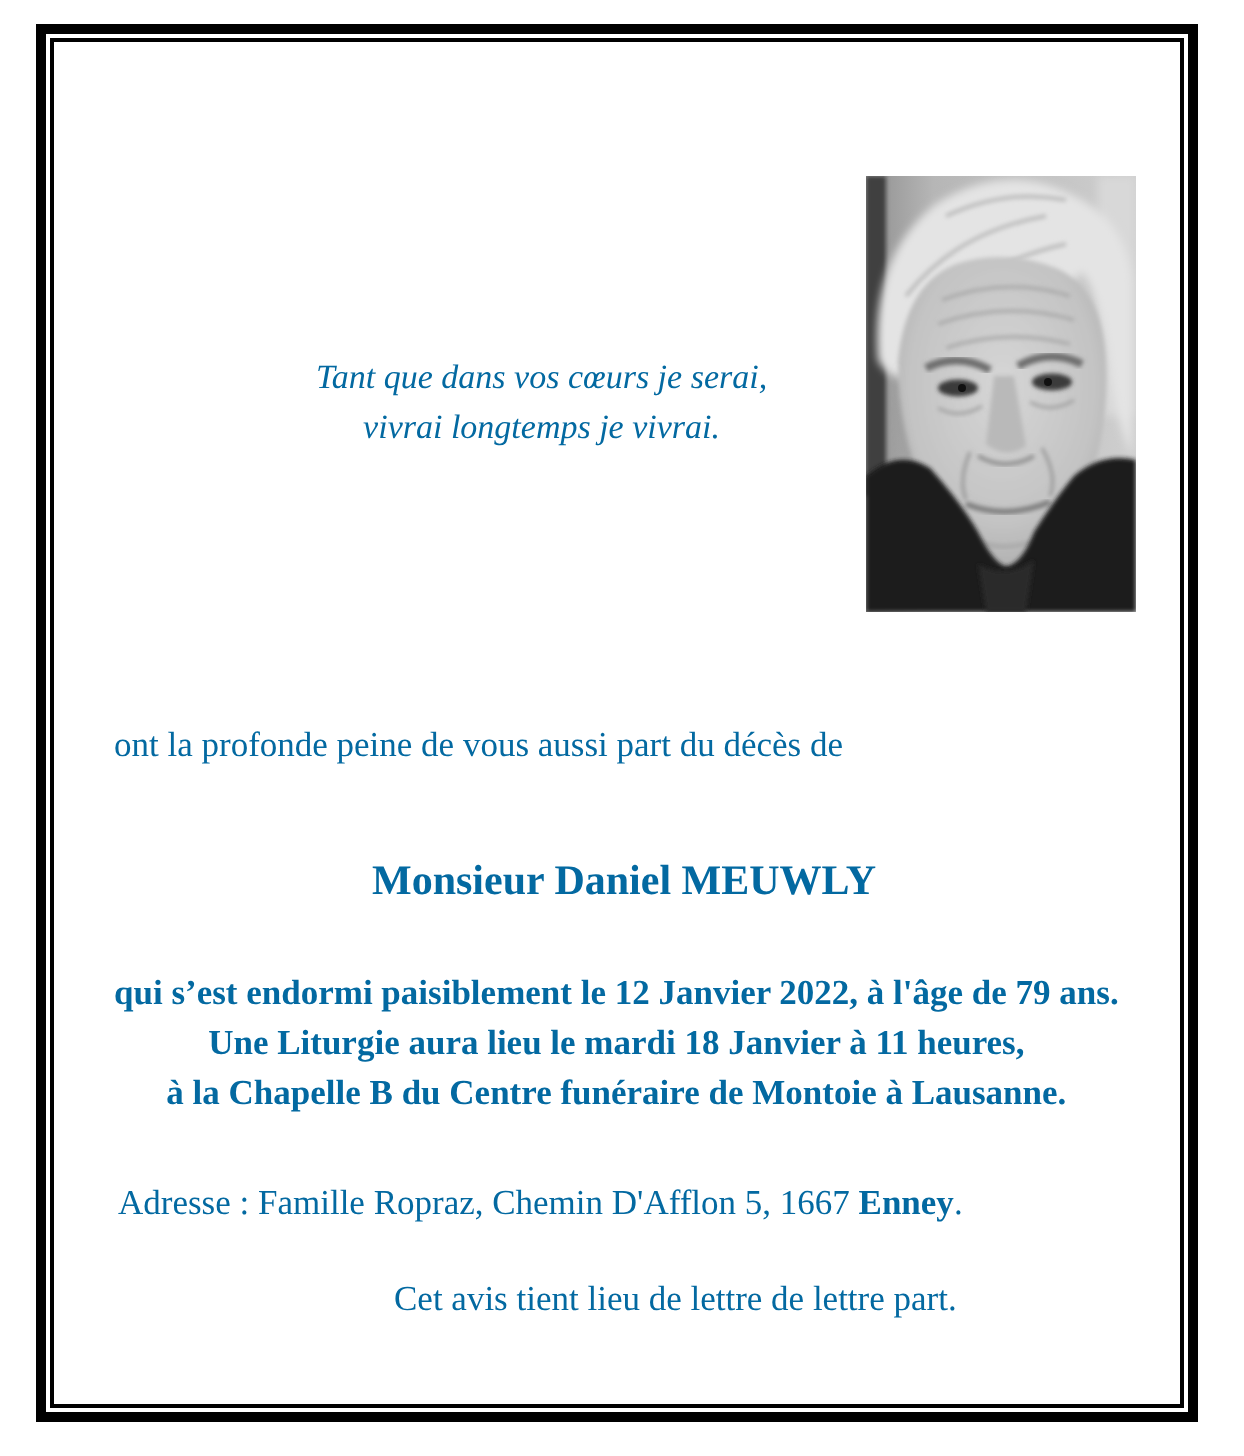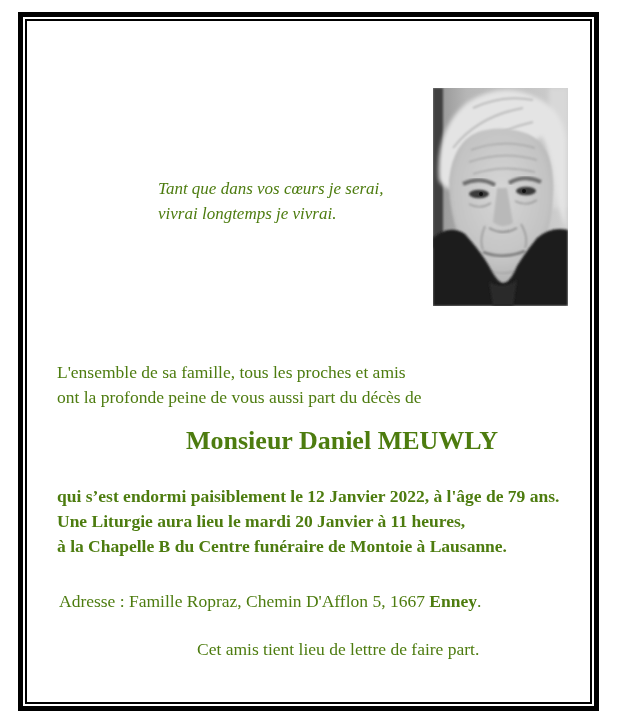--- a/index.html
+++ b/index.html
@@ -29,24 +29,25 @@
   .frame-inner {
     position: relative;
     width: 100%;
     height: 100%;
     box-sizing: border-box;
     border: 2px solid #000000;
     background: #ffffff;
   }
   .txt {
     position: absolute;
-    color: #4d7c0f;
+    color: #0369a1;
     font-size: 17.5px;
     line-height: 25px;
     white-space: nowrap;
+    text-align: center;
   }
   .quote {
     left: 131px;
     top: 155px;
     font-style: italic;
     font-size: 17px;
   }
   .photo {
     position: absolute;
     left: 406px;
@@ -56,21 +57,21 @@
     overflow: hidden;
   }
   .intro {
     left: 30px;
     top: 339px;
   }
   .name {
     left: 159px;
     top: 406px;
     font-weight: bold;
-    font-size: 26px;
+    font-size: 21px;
     line-height: 27px;
   }
   .details {
     left: 30px;
     top: 463px;
     font-weight: bold;
   }
   .address {
     left: 32px;
     top: 568px;
@@ -133,33 +134,32 @@
           <path d="M50,164 Q70,172 92,163" stroke="#7c7c7c" stroke-width="2.6" fill="none" filter="url(#b1)"></path>
           <path d="M54,182 Q70,189 88,181" stroke="#a5a5a5" stroke-width="1.6" fill="none" filter="url(#b1)"></path>
           <path d="M16,90 Q14,130 30,162 Q38,178 48,188 Q30,180 22,150 Q14,120 16,90 Z" fill="#8a8a8a" opacity="0.5" filter="url(#b2)"></path>
           <path d="M0,150 Q16,136 32,146 Q48,164 56,178 Q64,194 70,195 Q78,194 84,178 Q94,162 104,150 Q118,138 135,142 L135,218 L0,218 Z" fill="#1d1d1d" filter="url(#b1)"></path>
           <path d="M56,194 Q70,202 84,192 L80,218 L60,218 Z" fill="#2a2a2a" filter="url(#b1)"></path>
           <path d="M67,196 L67,218" stroke="#8d8d8d" stroke-width="1.8" filter="url(#b1)"></path>
         </svg>
       </div>
 
       <div class="txt intro">
-        <div>L'ensemble de sa famille, tous les proches et amis</div>
         <div>ont la profonde peine de vous aussi part du décès de</div>
       </div>
 
       <div class="txt name">Monsieur Daniel MEUWLY</div>
 
       <div class="txt details">
         <div>qui s’est endormi paisiblement le 12 Janvier 2022, à l'âge de 79 ans.</div>
-        <div>Une Liturgie aura lieu le mardi 20 Janvier à 11 heures,</div>
+        <div>Une Liturgie aura lieu le mardi 18 Janvier à 11 heures,</div>
         <div>à la Chapelle B du Centre funéraire de Montoie à Lausanne.</div>
       </div>
 
       <div class="txt address">
         <span>Adresse : Famille Ropraz, Chemin D'Afflon 5, 1667 </span><span class="b">Enney</span><span>.</span>
       </div>
 
-      <div class="txt closing">Cet amis tient lieu de lettre de faire part.</div>
+      <div class="txt closing">Cet avis tient lieu de lettre de lettre part.</div>
 
     </div>
   </div>
 </div>
 
 </body></html>

